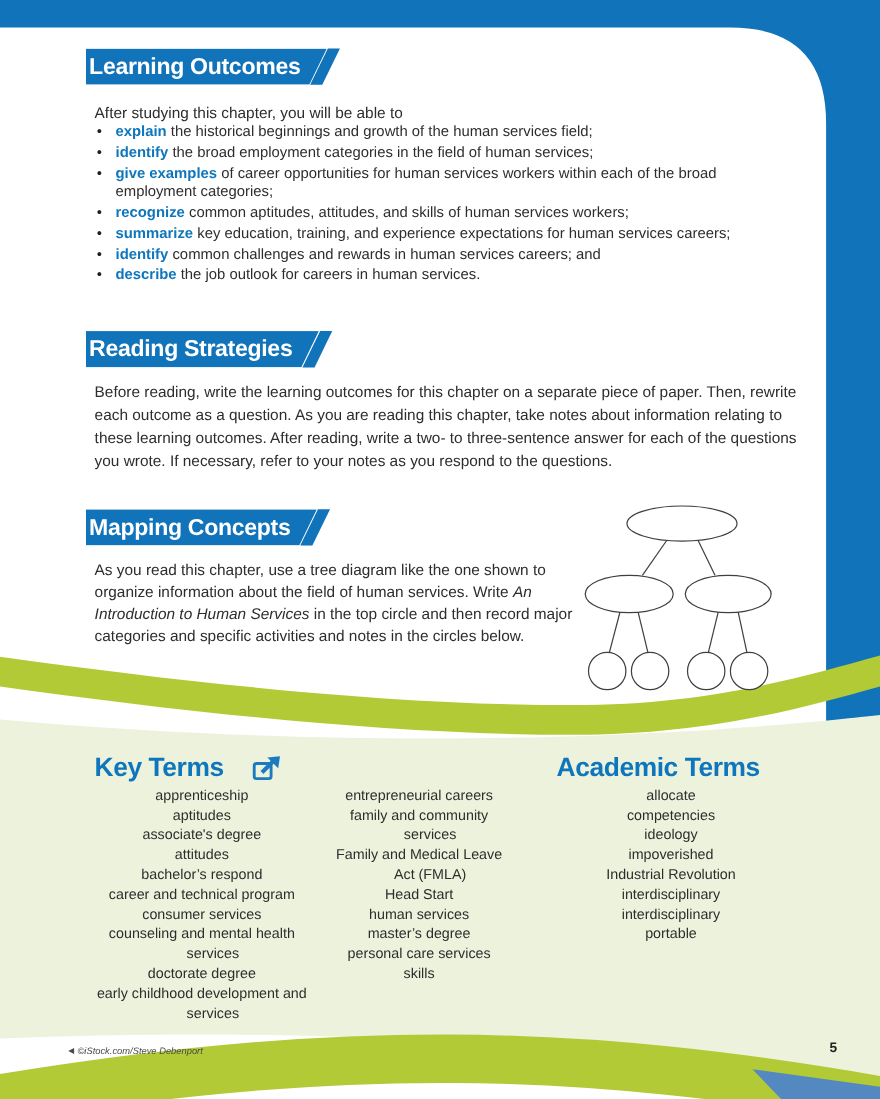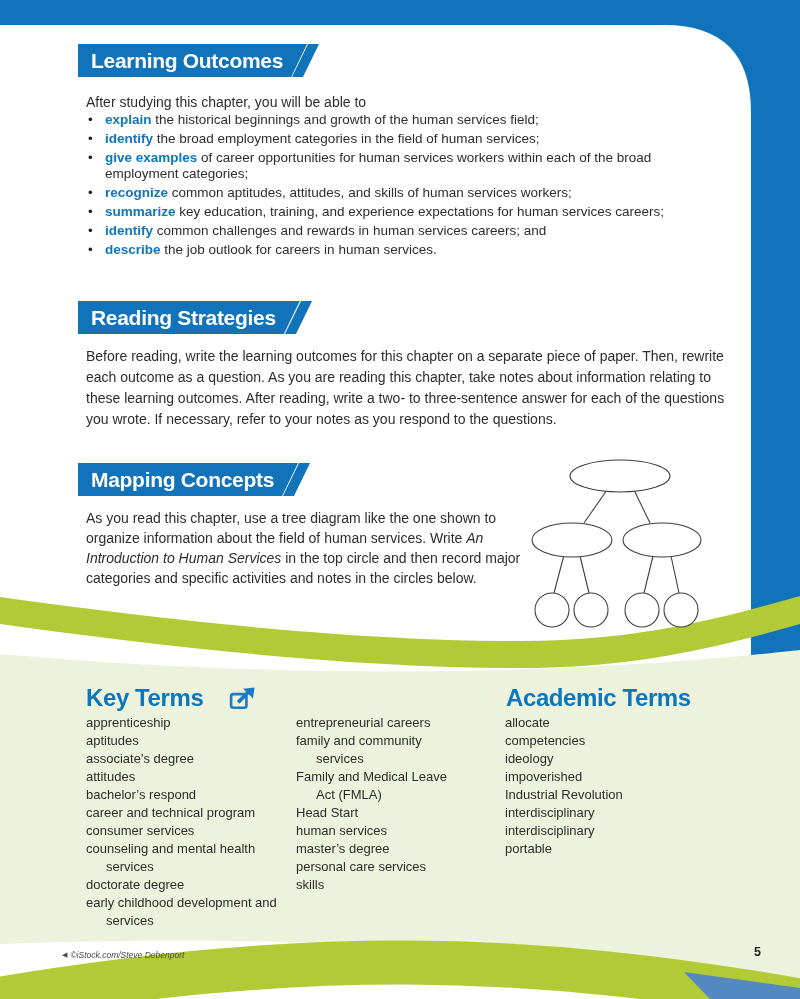--- a/index.html
+++ b/index.html
@@ -4,42 +4,42 @@
 <style>
   html,body{margin:0;padding:0;background:#fff;}
   .page{position:relative;width:800px;height:999px;background:#ffffff;overflow:hidden;
         font-family:"Liberation Sans",sans-serif;color:#2d2d2d;}
   svg.bg{position:absolute;left:0;top:0;z-index:0;}
   .content{position:absolute;left:0;top:0;width:800px;height:999px;z-index:1;}
 
   
   .banner-wrap{position:absolute;height:33px;display:flex;align-items:stretch;}
   .banner-main{background:#1173b9;color:#fff;font-weight:bold;font-size:21px;letter-spacing:-0.3px;
-               line-height:33px;padding:0 24px 0 13px;
+               line-height:33px;padding:0 24px 0 3px;
                clip-path:polygon(0 0,100% 0,calc(100% - 16px) 100%,0 100%);white-space:nowrap;}
   .banner-sliver{width:11px;background:#1173b9;margin-left:-7px;transform:skewX(-26deg);}
 
   .para{position:absolute;font-size:14px;line-height:21px;color:#2d2d2d;}
   .lo-intro{left:86px;top:92px;}
 
   ul.outcomes{position:absolute;left:86px;top:112px;width:615px;list-style:none;margin:0;padding:0;}
   ul.outcomes li{position:relative;padding-left:19px;font-size:13.5px;line-height:16px;margin-bottom:3px;}
   ul.outcomes li::before{content:"\2022";position:absolute;left:2px;top:0;color:#231f20;}
   .kw{color:#0e76bc;font-weight:bold;}
 
   .rs-body{left:86px;top:346px;width:650px;}
   .mc-body{left:86px;top:508px;width:450px;line-height:20px;}
   .italic{font-style:italic;}
 
   .tree{position:absolute;left:510px;top:448px;}
 
   .terms-h{position:absolute;color:#0d76bc;font-size:24px;font-weight:bold;letter-spacing:-0.4px;
            white-space:nowrap;display:flex;align-items:center;gap:26px;}
   .terms-col{position:absolute;font-size:13px;line-height:18px;color:#2d2d2d;}
-  .terms-col .term{padding-left:20px;text-indent:-20px;}
+  .terms-col .term{padding-left:20px;text-indent:-20px;text-align:center;}
 
   .credit{position:absolute;left:62px;top:950px;font-size:8.5px;font-style:italic;color:#4a4a4a;}
   .credit .tri{font-style:normal;font-size:7px;vertical-align:1px;margin-right:3px;}
   .pagenum{position:absolute;left:754px;top:945px;font-size:12.5px;color:#222;font-weight:bold;}
 </style>
 </head>
 <body>
 
 <div class="page">
 

